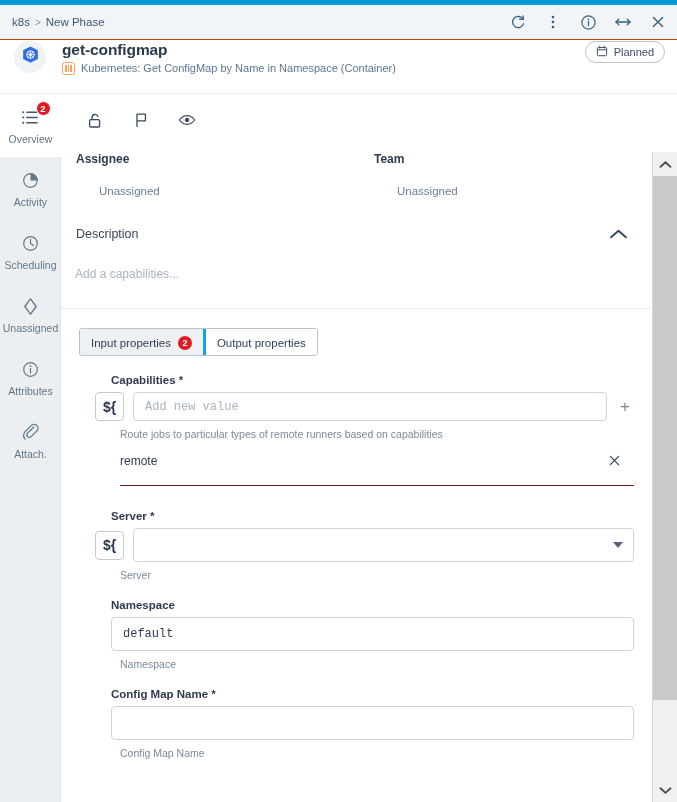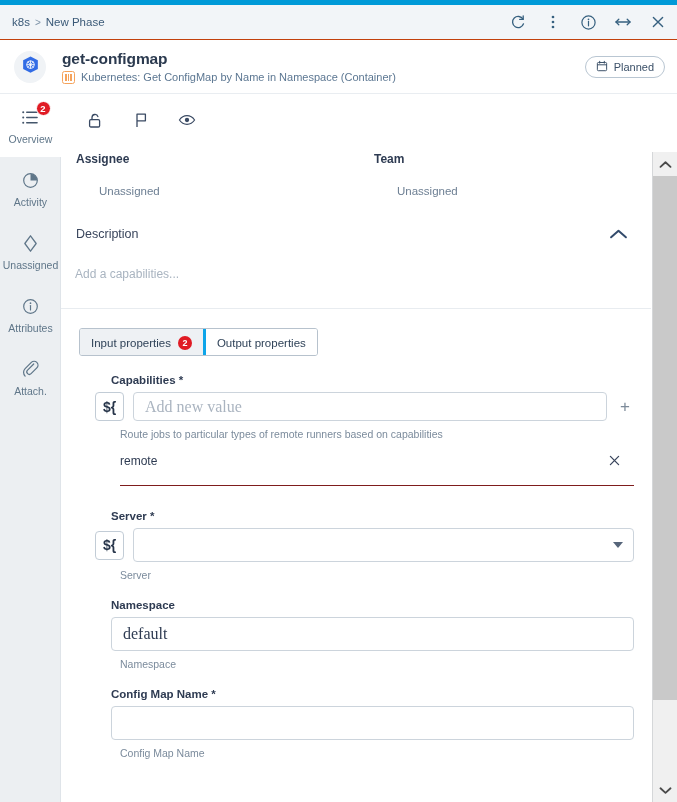--- a/index.html
+++ b/index.html
@@ -46,21 +46,21 @@
     display: flex; align-items: center; justify-content: center;
     color: #36607f; cursor: pointer;
   }
   .win-btn svg { display: block; }
 
   
   .entity-header {
     position: absolute; top: 41px; left: 0;
     width: 677px; height: 53px;
     background: #ffffff;
-    display: flex; align-items: center;
+    display: flex; align-items: flex-start;
     border-bottom: 1px solid #e9edf1;
   }
   .avatar {
     margin-left: 14px;
     width: 32px; height: 32px;
     border-radius: 50%;
     background: #f0f3f6;
     display: flex; align-items: center; justify-content: center;
     flex: 0 0 auto;
   }
@@ -223,22 +223,22 @@
     cursor: pointer; flex: 0 0 auto;
     margin-left: -16px;
     font-family: "Liberation Sans", sans-serif;
   }
   .text-input {
     flex: 1 1 auto;
     height: 29px;
     border: 1px solid #ccd4dc; border-radius: 4px;
     background: #fff;
     padding: 0 11px;
-    font-size: 16px; color: #2e3b52;
-    font-family: Liberation Serif, serif;
+    font-size: 12px; color: #2e3b52;
+    font-family: Liberation Mono, monospace;
     display: flex; align-items: center;
     cursor: text;
   }
   .text-input.empty { color: #aab4c0; }
   .add-btn {
     width: 18px; height: 18px; flex: 0 0 auto;
     color: #7c8a99; font-size: 17px; line-height: 1;
     display: flex; align-items: center; justify-content: center;
     cursor: pointer;
   }
@@ -408,20 +408,29 @@
   <div class="rail-item">
     <div class="rail-ico">
       <svg width="17" height="17" viewBox="0 0 18 18" fill="none" stroke="#5f7689" stroke-width="1.25">
         <circle cx="9" cy="9" r="7.2"></circle>
         <path d="M9 9V1.8A7.2 7.2 0 0 1 16.2 9z" fill="#5f7689" stroke="none"></path>
       </svg>
     </div>
     <div class="rail-label">Activity</div>
   </div>
 
+  <div class="rail-item">
+    <div class="rail-ico">
+      <svg width="17" height="17" viewBox="0 0 18 18" fill="none" stroke="#5f7689" stroke-width="1.25">
+        <circle cx="9" cy="9" r="7.2"></circle>
+        <path d="M9 4.6V9l3.2 2" stroke-linecap="round"></path>
+      </svg>
+    </div>
+    <div class="rail-label">Scheduling</div>
+  </div>
 
   <div class="rail-item">
     <div class="rail-ico">
       <svg width="17" height="19" viewBox="0 0 18 20" fill="none" stroke="#5f7689" stroke-width="1.35">
         <path d="M9 1.8 15 10 9 18.2 3 10z" stroke-linejoin="round"></path>
       </svg>
     </div>
     <div class="rail-label">Unassigned</div>
   </div>
 

